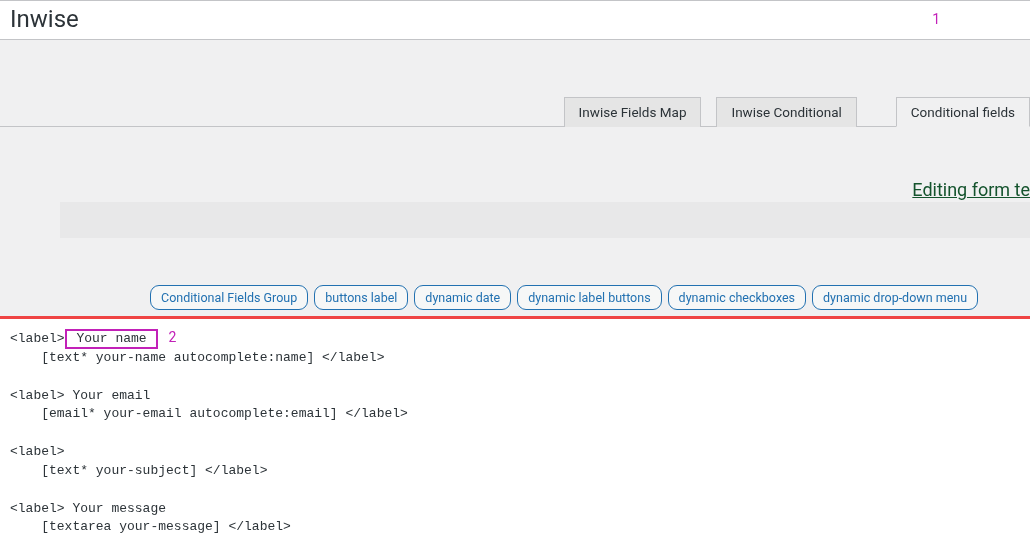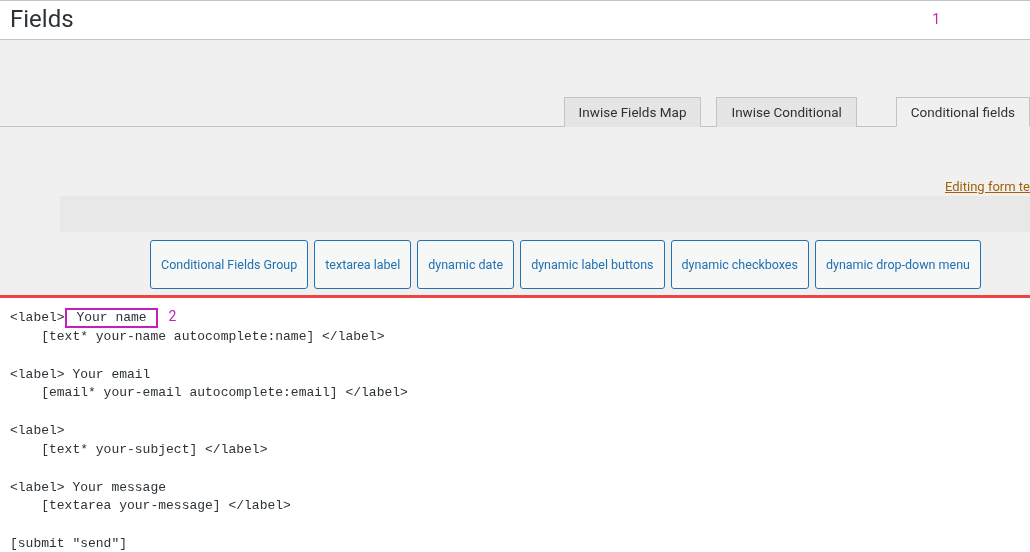--- a/index.html
+++ b/index.html
@@ -58,48 +58,49 @@
     background: #f0f0f1;
     border-bottom: 1px solid #f0f0f1;
     margin-left: 24px;
   }
 
   .helper-link-row {
     text-align: right;
     padding: 52px 0 2px 0;
   }
   .helper-link {
-    color: #a16207;
+    color: #14532d;
     text-decoration: underline;
-    font-size: 13px;
+    font-size: 18px;
     cursor: pointer;
   }
 
   .gray-strip {
     background: #e8e8e9;
     height: 36px;
     margin-left: 60px;
   }
 
   .tag-buttons-row {
     display: flex;
     gap: 6px;
     padding: 8px 0 6px 150px;
     flex-wrap: nowrap;
     overflow: hidden;
   }
   .tag-btn {
     border: 1px solid #2271b1;
     background: #f6f7f7;
     color: #2271b1;
-    padding: 16px 10px;
+    padding: 4px 10px;
     font-size: 12.5px;
-    border-radius: 3px;
+    border-radius: 9px;
     white-space: nowrap;
     cursor: pointer;
+    margin-top: 39px;
   }
 
   .code-area {
     background: #fff;
     border-top: 3px solid #ef4444;
     padding: 8px 10px;
     font-family: Menlo, Consolas, "Courier New", monospace;
     font-size: 13px;
     line-height: 1.45;
     color: #2c3338;
@@ -117,41 +118,41 @@
     color: #c221b8;
     font-family: -apple-system, BlinkMacSystemFont, "Segoe UI", Roboto, Arial, sans-serif;
     font-size: 14px;
     margin-left: 10px;
   }
 </style>
 </head>
 <body>
 
 <div class="title-row">
-  <span class="title-text">Fields</span>
+  <span class="title-text">Inwise</span>
   <span class="annot-1">1</span>
 </div>
 
 <div class="tabs-area">
   <div class="tabs-row">
     <div class="tab">Inwise Fields Map</div>
     <div class="tab">Inwise Conditional</div>
     <div class="tab active">Conditional fields</div>
   </div>
 </div>
 
 <div class="helper-link-row">
   <span class="helper-link">Editing form te</span>
 </div>
 
 <div class="gray-strip"></div>
 
 <div class="tag-buttons-row">
   <span class="tag-btn">Conditional Fields Group</span>
-  <span class="tag-btn">textarea label</span>
+  <span class="tag-btn">buttons label</span>
   <span class="tag-btn">dynamic date</span>
   <span class="tag-btn">dynamic label buttons</span>
   <span class="tag-btn">dynamic checkboxes</span>
   <span class="tag-btn">dynamic drop-down menu</span>
 
 </div>
 
 <div class="code-area"><span>&lt;label&gt;</span><span class="hl-box"> Your name </span><span class="annot-2">2</span>
 <span>    [text* your-name autocomplete:name] &lt;/label&gt;</span>
 <span></span>

